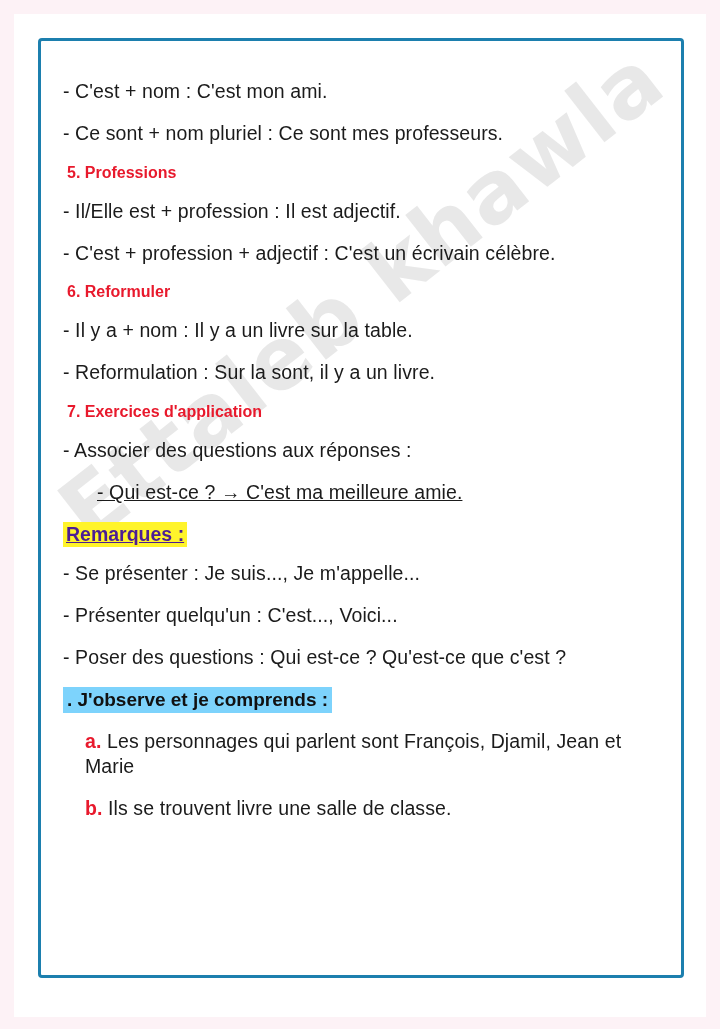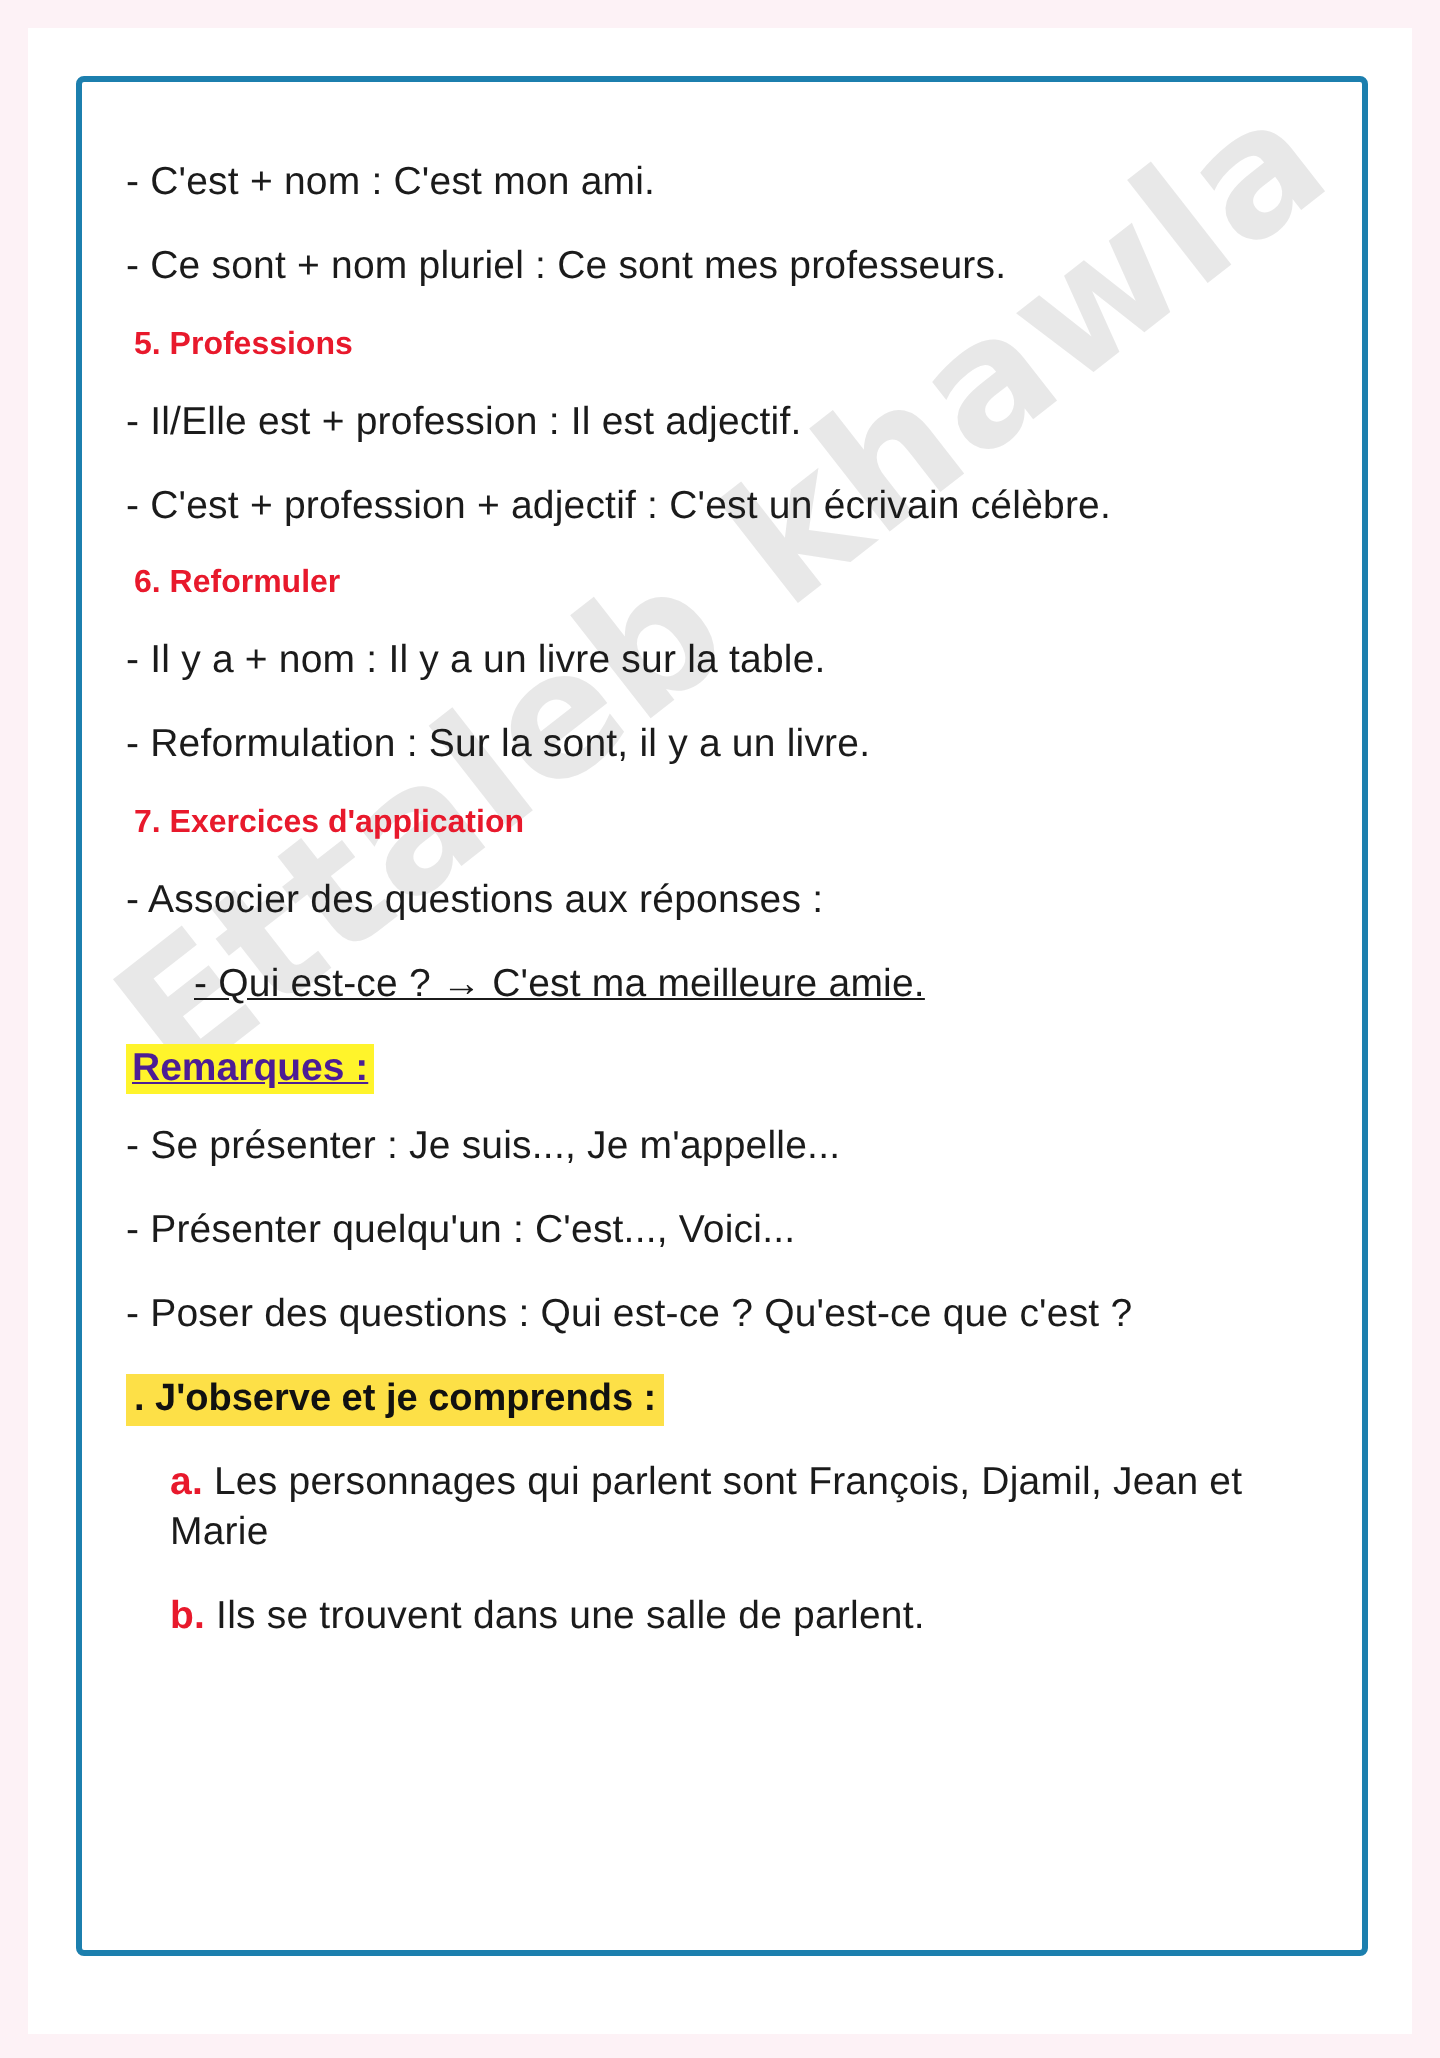--- a/index.html
+++ b/index.html
@@ -71,21 +71,21 @@
     font-weight: 700;
     font-size: 19.5px;
     text-decoration: underline;
     padding: 1px 3px;
     text-align: center;
   }
   .yellow-row { margin: 0 0 14px 0; }
 
   .hl-magenta {
     display: inline-block;
-    background: #fde047;
+    background: #7dd3fc;
     color: #111;
     font-weight: 700;
     font-size: 19px;
     padding: 2px 4px;
     white-space: nowrap;
   }
   .magenta-row { margin: 10px 0 16px 0; }
 
   .sub-letter { color: #e8192c; font-weight: 700; }
 
@@ -153,18 +153,18 @@
 
       <p class="magenta-row">
         <span class="hl-magenta">. J'observe et je comprends :</span>
       </p>
 
       <p class="line wrap indent1">
         <span class="sub-letter">a.</span><span> Les personnages qui parlent sont François, Djamil, Jean et Marie</span>
       </p>
 
       <p class="line wrap indent1">
-        <span class="sub-letter">b.</span><span> Ils se trouvent dans une salle de parlent.</span>
+        <span class="sub-letter">b.</span><span> Ils se trouvent livre une salle de classe.</span>
       </p>
 
     </div>
   </div>
 </div>
 
 </body></html>

